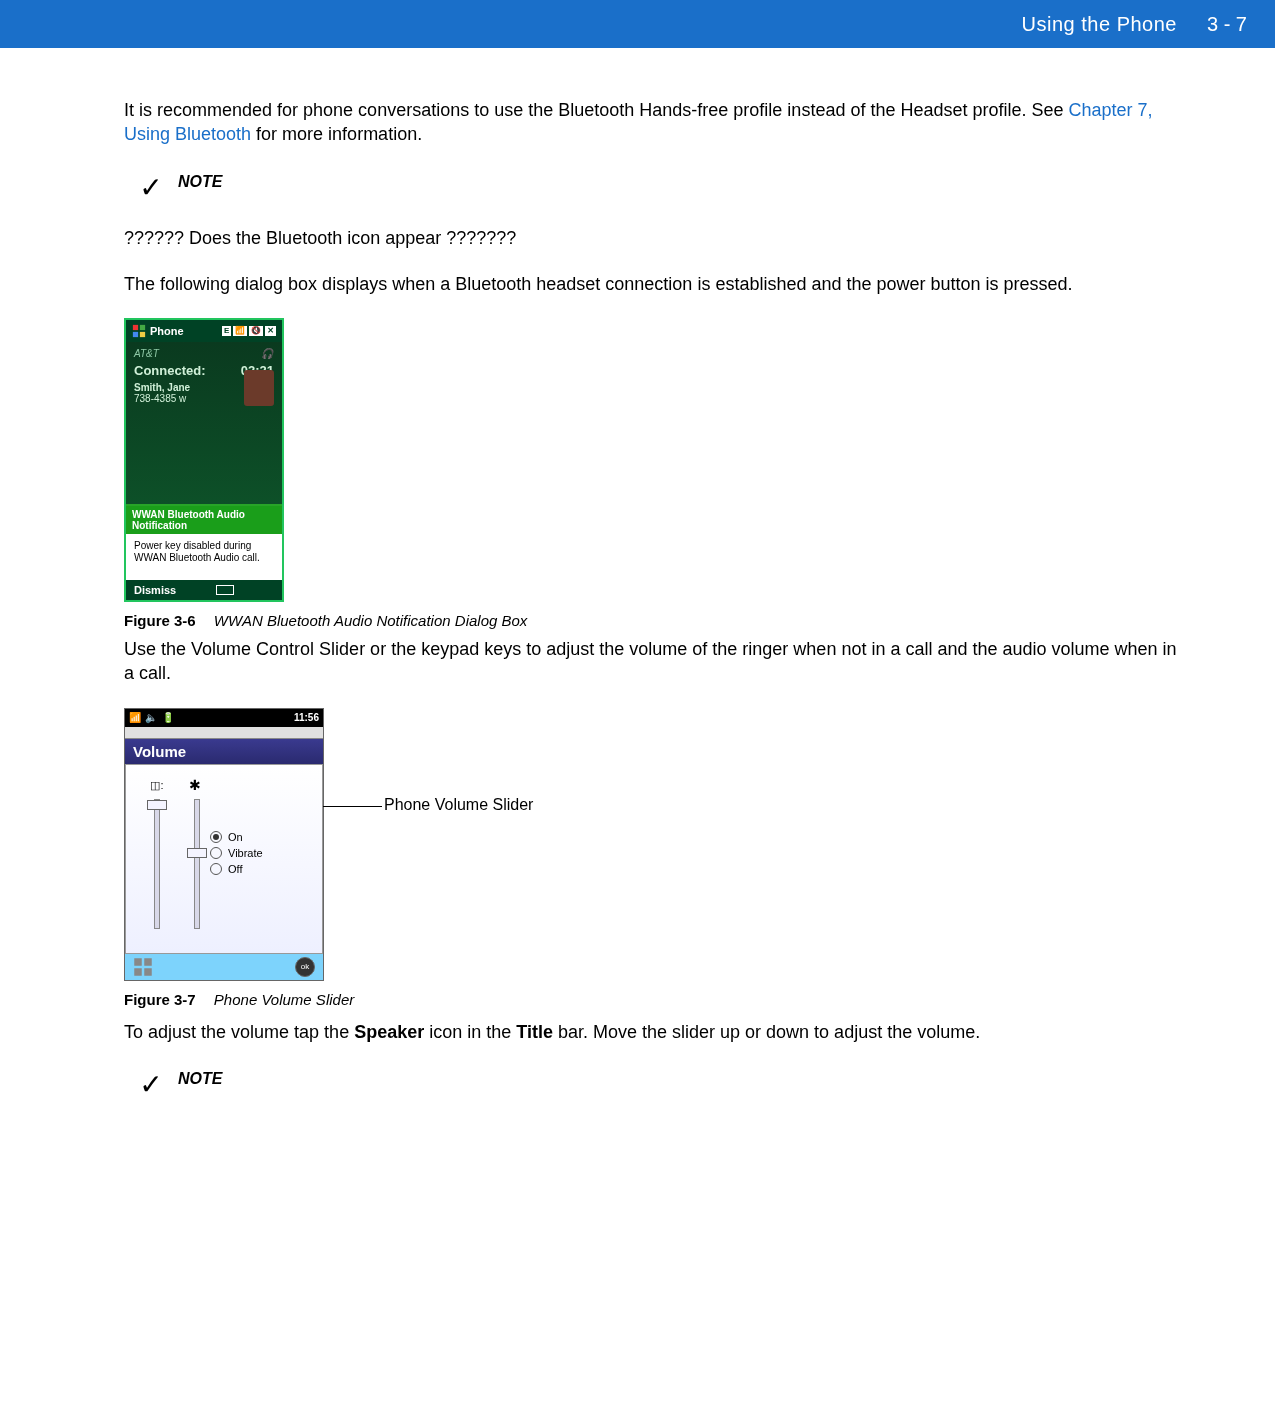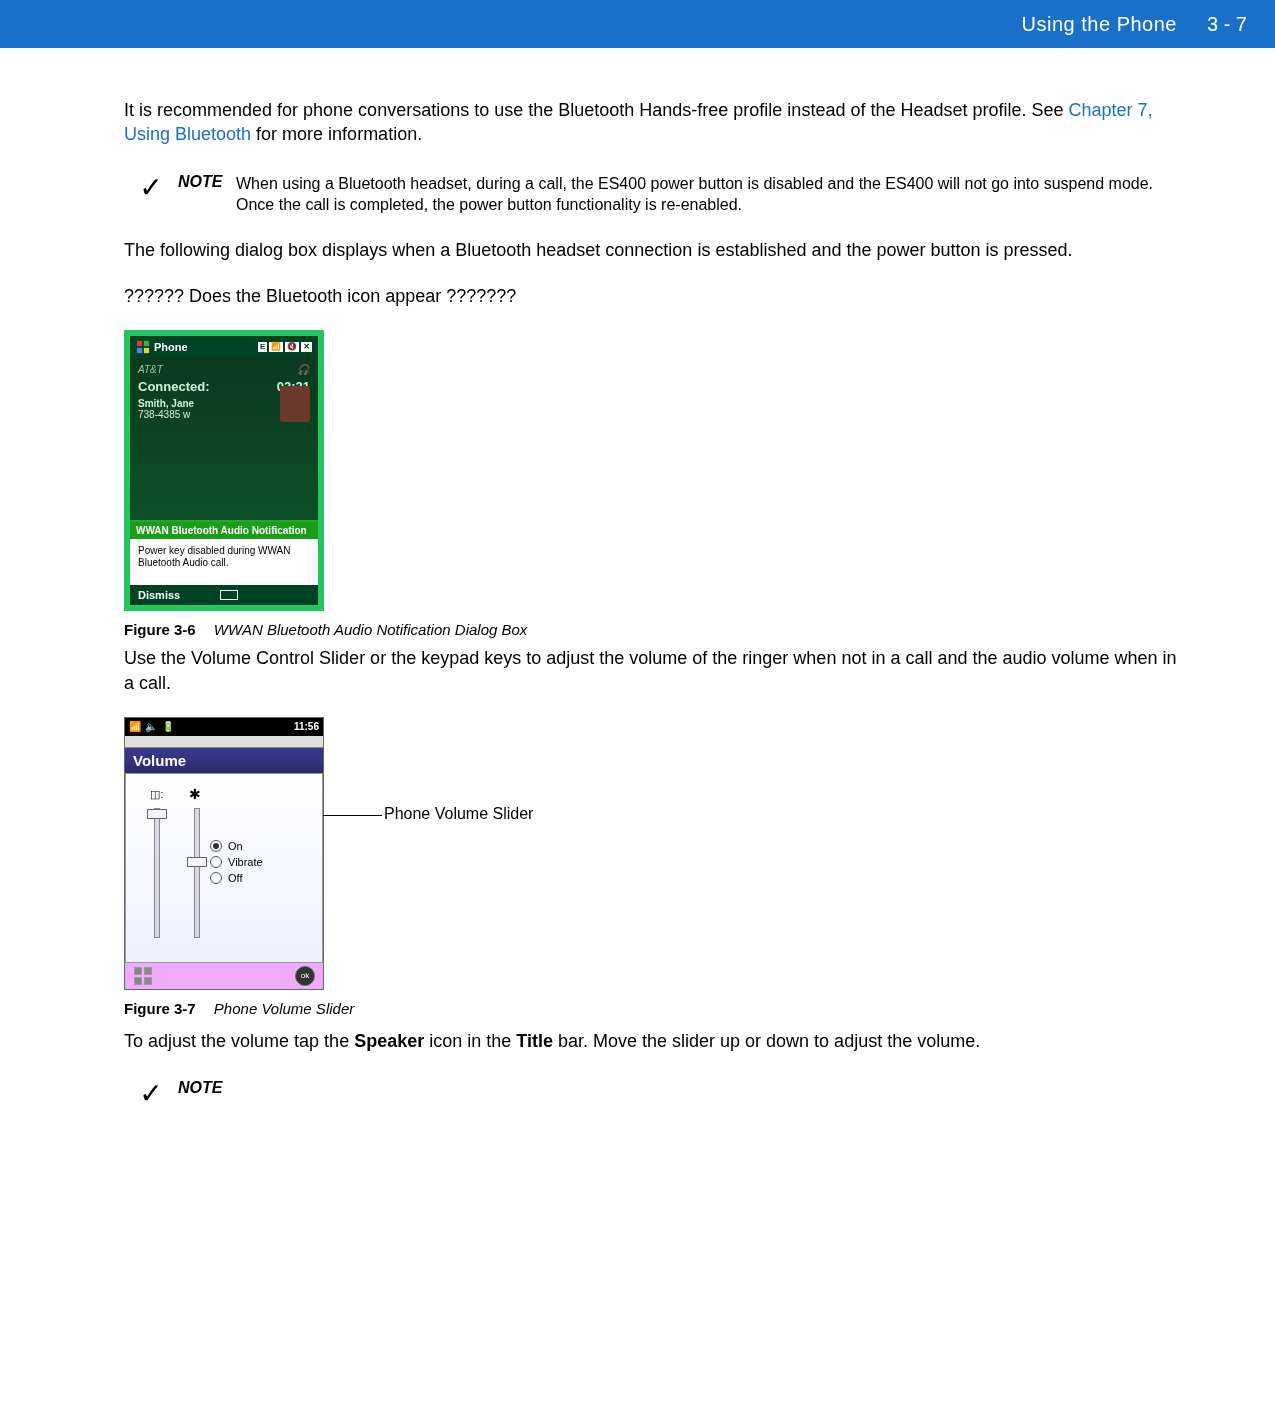--- a/index.html
+++ b/index.html
@@ -8,21 +8,21 @@
   .header-title { font-family: Arial, sans-serif; font-weight: 400; letter-spacing: 0.5px; }
   .header-page { margin-left: 30px; font-weight: 400; }
   .content { padding: 50px 84px 0 124px; }
   .para { font-size: 18px; line-height: 1.35; margin-bottom: 22px; }
   .link { color: #1a6fc9; }
   .note-block { display: flex; margin: 14px 0 22px 0; align-items: flex-start; }
   .note-check { width: 54px; font-size: 28px; text-align: center; color: #000; padding-top: 2px; flex-shrink: 0; }
   .note-label { font-weight: bold; font-style: italic; font-size: 16px; width: 58px; padding-top: 4px; flex-shrink: 0; }
   .note-text { font-size: 16px; line-height: 1.35; padding-top: 4px; }
   .figure-6-wrap { margin: 10px 0 8px 0; }
-  .fig6 { width: 200px; border: 6px solid #22c55e; background: #5eead4; position: relative; }
+  .fig6 { width: 160px; border: 2px solid #22c55e; background: #5eead4; position: relative; }
   .fig6-title { background: #004225; color: #fff; font-size: 11px; font-weight: bold; padding: 4px 6px; display: flex; align-items: center; justify-content: space-between; }
   .fig6-title-left { display: flex; align-items: center; gap: 4px; }
   .fig6-winicon { width: 14px; height: 14px; display: inline-block; }
   .fig6-winicon svg { width: 100%; height: 100%; }
   .fig6-title-icons { display: flex; gap: 2px; }
   .fig6-title-icons span { background: #fff; color: #004225; font-size: 8px; font-weight: bold; padding: 1px 2px; line-height: 1; }
   .fig6-close { background: #fff; color: #004225; padding: 0 3px; font-size: 9px; font-weight: bold; }
   .fig6-body { background: linear-gradient(#0a3a1f, #0d5028); color: #d0f0d8; padding: 6px 8px 100px 8px; font-size: 11px; position: relative; }
   .fig6-carrier { color: #8fc9a6; font-size: 10px; display: flex; justify-content: space-between; font-style: italic; }
   .fig6-connected { font-size: 13px; margin-top: 4px; display: flex; justify-content: space-between; font-weight: bold; }
@@ -51,21 +51,21 @@
   .slider2 { left: 68px; }
   .slider-thumb { position: absolute; width: 20px; height: 10px; background: #f4f4ff; border: 1px solid #666; left: -8px; }
   .slider1 .slider-thumb { top: 0; }
   .slider2 .slider-thumb { top: 48px; }
   .slider-icon1 { position: absolute; left: 24px; top: 14px; font-size: 11px; }
   .slider-icon2 { position: absolute; left: 63px; top: 12px; font-size: 14px; }
   .radio-group { position: absolute; left: 84px; top: 66px; font-size: 11px; }
   .radio-row { display: flex; align-items: center; gap: 6px; margin-bottom: 4px; }
   .radio-circle { width: 12px; height: 12px; border: 1px solid #555; border-radius: 50%; display: flex; align-items: center; justify-content: center; }
   .radio-dot { width: 6px; height: 6px; background: #333; border-radius: 50%; }
-  .fig7-bottom { background: #f0abfc; height: 26px; display: flex; align-items: center; justify-content: space-between; padding: 0 8px; }
+  .fig7-bottom { background: #7dd3fc; height: 26px; display: flex; align-items: center; justify-content: space-between; padding: 0 8px; }
   .fig7-win { width: 20px; height: 20px; }
   .fig7-ok { width: 20px; height: 20px; border: 1px solid #666; border-radius: 50%; background: #333; color: #fff; font-size: 8px; display: flex; align-items: center; justify-content: center; }
   .callout-line { width: 60px; height: 1px; background: #000; margin-top: 98px; margin-left: -2px; }
   .callout-text { font-size: 16px; margin-top: 88px; margin-left: 2px; }
   .bold { font-weight: bold; }
   .headset-icon { font-size: 10px; }
 </style>
 </head>
 <body>
 
@@ -76,26 +76,25 @@
 
 <div class="content">
 
   <p class="para">
     <span>It is recommended for phone conversations to use the Bluetooth Hands-free profile instead of the Headset profile. See </span><span class="link">Chapter 7, Using Bluetooth</span><span> for more information.</span>
   </p>
 
   <div class="note-block">
     <div class="note-check">✓</div>
     <div class="note-label">NOTE</div>
-    <div class="note-text">When using a Bluetooth headset, during a call, the ES400 power button is disabled and the ES400 will not go into suspend mode. Once the call is completed, the power button functionality is re-enabled.</div>
-  </div>
+  </div>
+
+  <p class="para">?????? Does the Bluetooth icon appear ???????</p>
 
   <p class="para">The following dialog box displays when a Bluetooth headset connection is established and the power button is pressed.</p>
-
-  <p class="para">?????? Does the Bluetooth icon appear ???????</p>
 
   <div class="figure-6-wrap">
     <div class="fig6">
       <div class="fig6-title">
         <div class="fig6-title-left">
           <span class="fig6-winicon">
             <svg viewBox="0 0 16 16">
                 <rect x="1" y="1" width="6" height="6" fill="#e33"></rect>
                 <rect x="9" y="1" width="6" height="6" fill="#4a4"></rect>
                 <rect x="1" y="9" width="6" height="6" fill="#48e"></rect>

